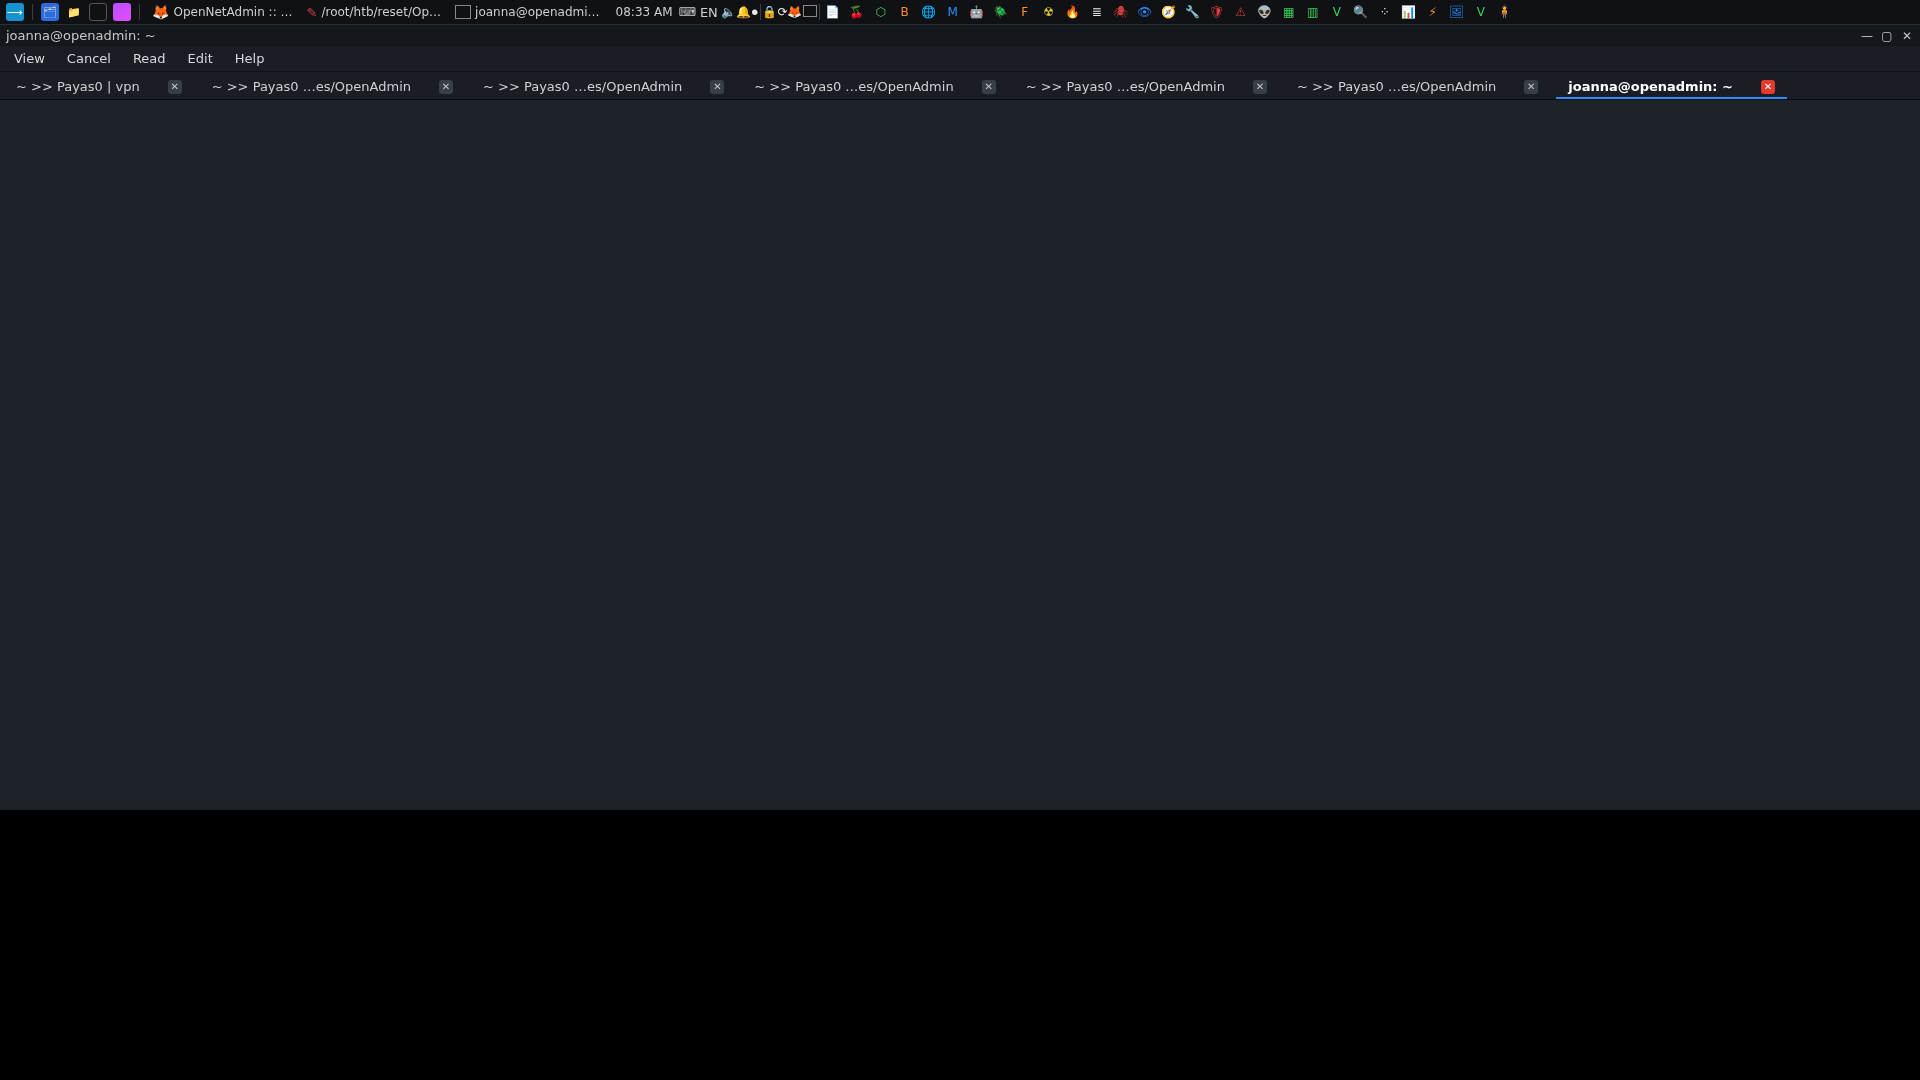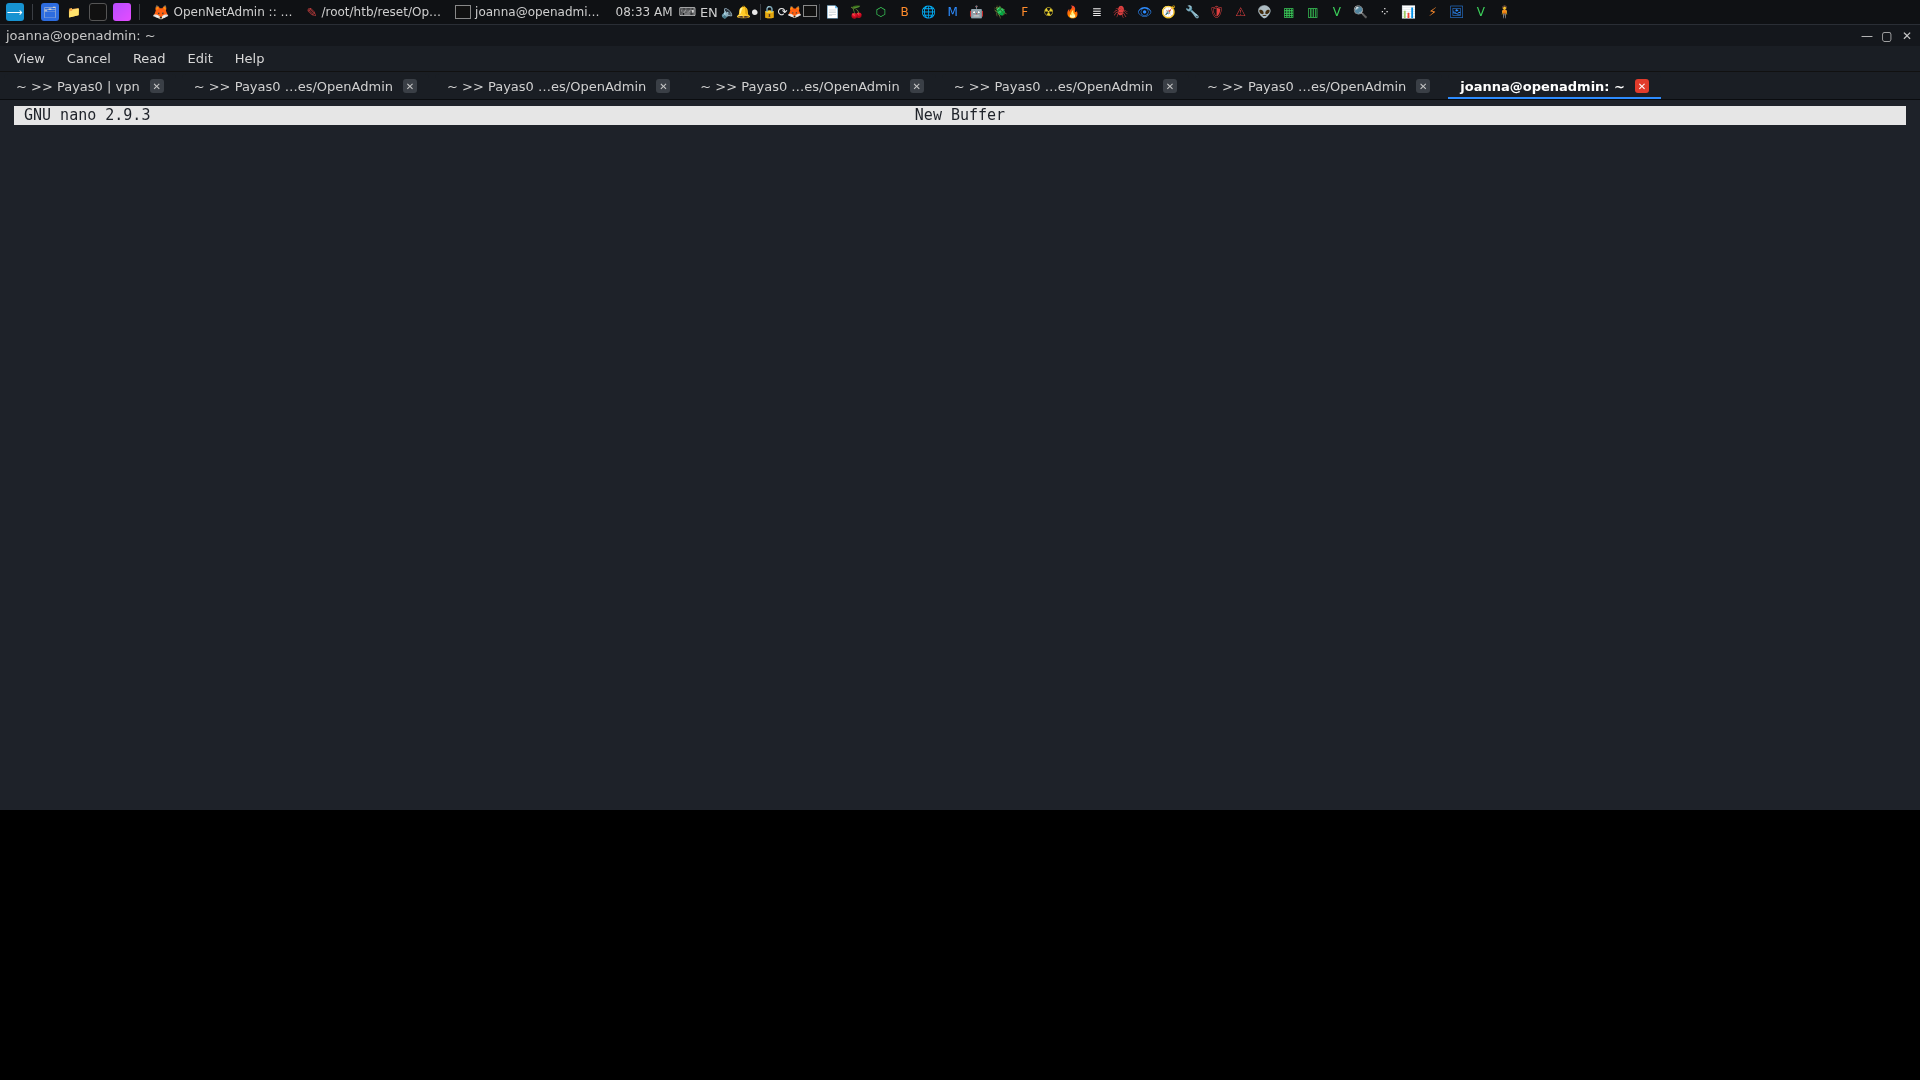--- a/index.html
+++ b/index.html
@@ -31,21 +31,21 @@
 .c-grey { color:#888; }
 
 
 .titlebar { height: 22px; background: #14171c; color: #c7c7c7; display: flex; align-items: center; justify-content: space-between; padding: 0 6px; border-top:1px solid #2a2e35; }
 .titlebar .buttons { display: flex; gap: 6px; font-size: 12px; }
 .titlebar .buttons span { width: 14px; text-align: center; cursor: default; }
 .menubar { height: 26px; background: #1a1e24; display: flex; align-items: center; padding: 0 4px; gap: 2px; border-bottom: 1px solid #111; }
 .menubar .mi { padding: 3px 10px; color: #d8d8d8; font-size: 13px; }
 
 .tabstrip { height: 28px; background: #1a1e24; display: flex; align-items: flex-end; padding: 0 4px; border-bottom: 1px solid #0a0c0f; }
-.tab { display: flex; align-items: flex-start; gap: 10px; padding: 5px 12px; margin-right: 6px;
+.tab { display: flex; align-items: center; gap: 28px; padding: 5px 12px; margin-right: 6px;
   background: #1a1e24; color: #d0d0d0; border-radius: 4px 4px 0 0; font-size: 13px; white-space: nowrap; }
 .tab .x { width:14px; height:14px; border-radius:3px; background:#3a3f46; color:#c7c7c7; font-size:10px;
   display:inline-flex; align-items:center; justify-content:center; }
 .tab.active { font-weight: 600; color: #fff; }
 .tab.active .x { background:#e13b2b; color:#fff; }
 .tab.active { box-shadow: inset 0 -2px 0 0 #2d8cff; }
 
 
 .term { position: absolute; left: 0; right: 0; top: 100px; bottom: 0;
   background: #1e2229; font-family: "DejaVu Sans Mono","Liberation Mono",monospace;
@@ -184,24 +184,20 @@
     <span>~ &gt;&gt; Payas0 …es/OpenAdmin</span>
     <span class="x">✕</span>
   </div>
   <div class="tab active">
     <span>joanna@openadmin: ~</span>
     <span class="x">✕</span>
   </div>
 </div>
 
 <div class="term">
-  <div class="nano-header">
-    <span class="left">GNU nano 2.9.3</span>
-    <span class="center">New Buffer</span>
-  </div>
 
   <div class="nano-body"></div>
 
   <div class="nano-prompt">
     <span>Command to execute: </span><span>reset;sh 1&gt;&amp;0 2&gt;&amp;0</span><span class="cursor"></span>
   </div>
 
   <div class="nano-help">
     <div>
       <div class="row">

